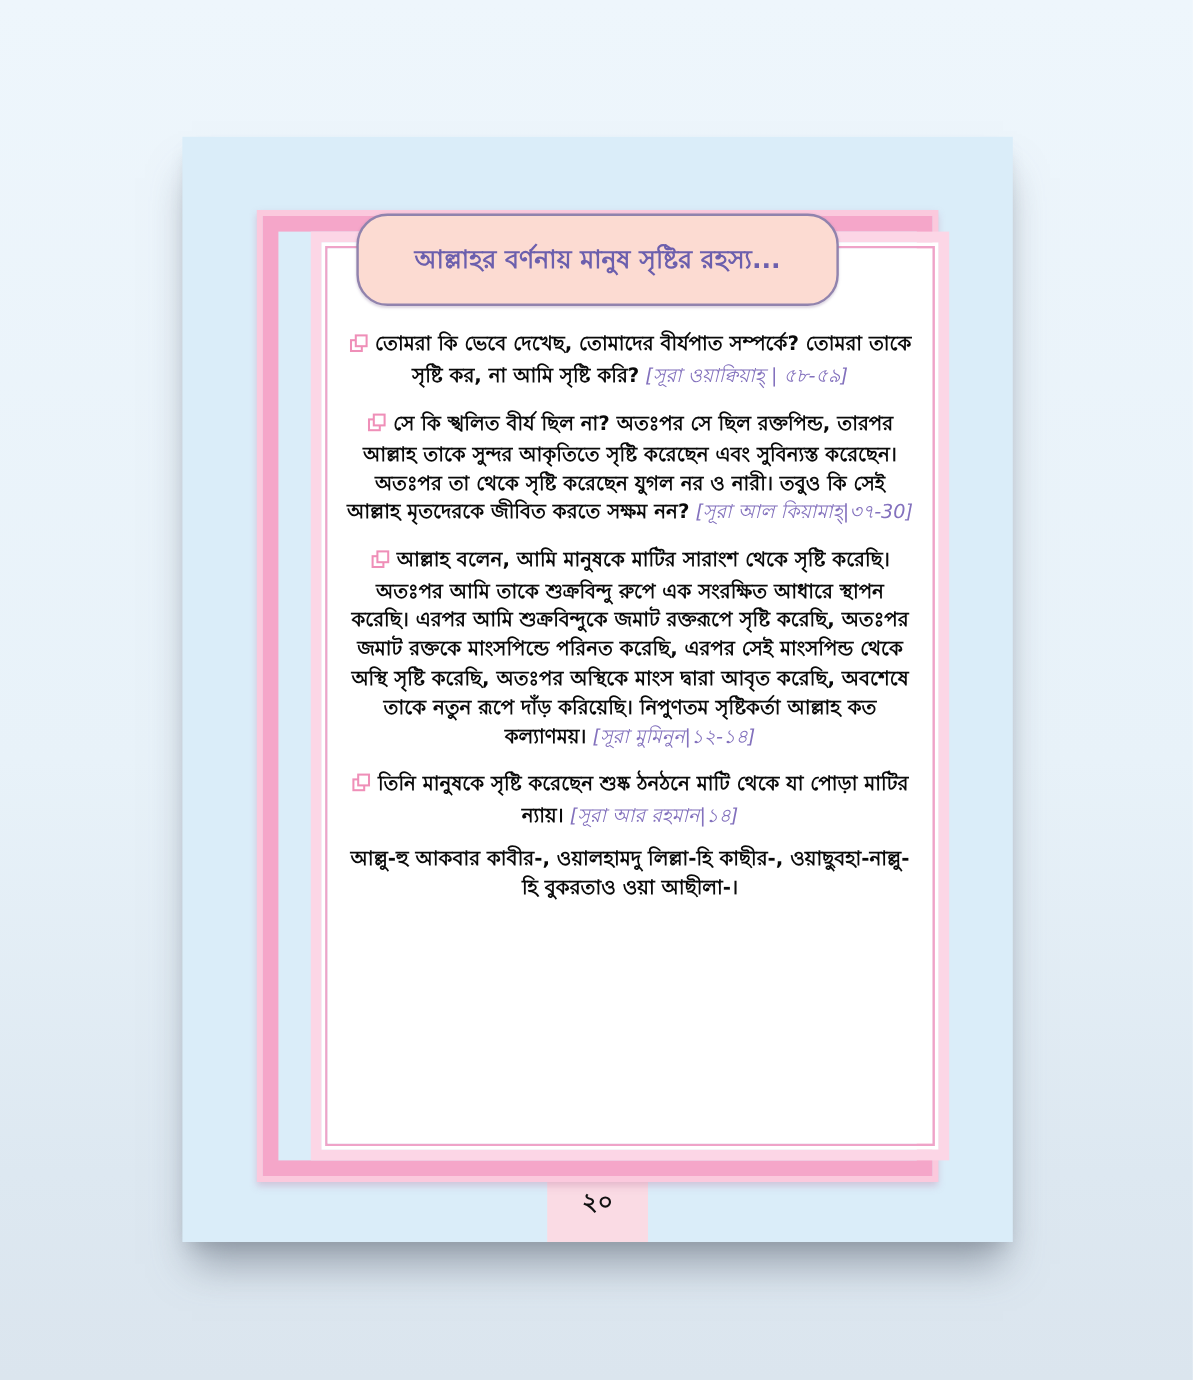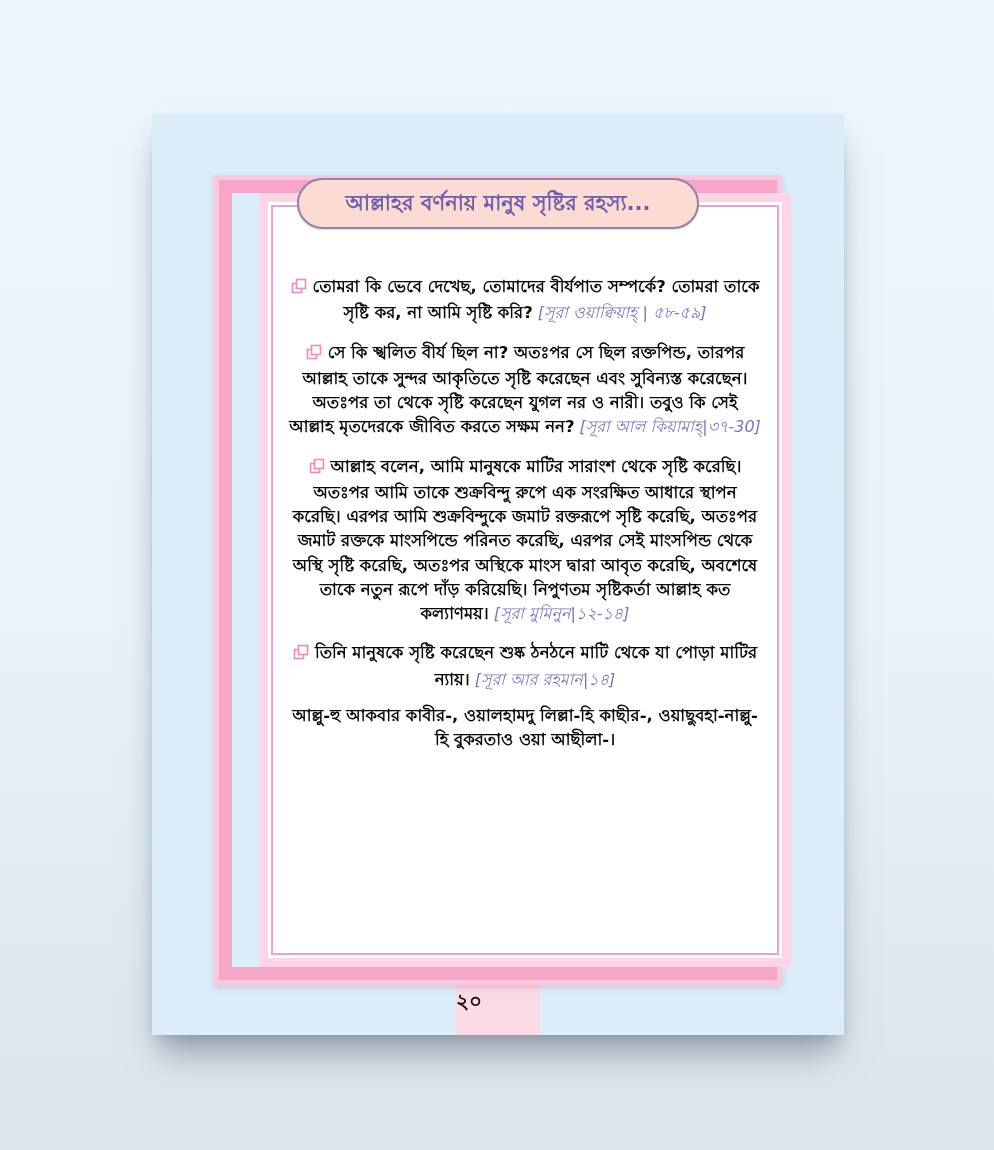--- a/index.html
+++ b/index.html
@@ -24,21 +24,21 @@
   .frame-b4{box-sizing:border-box;width:100%;height:100%;border:3px solid #ffffff;}
   .frame-b5{box-sizing:border-box;width:100%;height:100%;border:2px solid #efa3c8;}
   .frame-content{
     box-sizing:border-box;width:100%;height:100%;background:#ffffff;
     padding:16px 12px 10px 12px;overflow:hidden;
   }
   .banner{
     box-sizing:border-box;
     background:#fcdbd2;border:2px solid #9183ad;border-radius:26px;
     color:#6c5fad;font-weight:bold;text-align:center;
-    font-size:21px;line-height:1.3;padding:10px 18px;
+    font-size:21px;line-height:1.3;padding:23px 18px;
     box-shadow:0 1px 2px rgba(120,90,140,.25);
   }
   .banner-top{
     position:absolute;left:50%;transform:translateX(-50%);
     top:64px;width:402px;z-index:3;
   }
   .banner-mid{width:472px;margin:13px auto 11px auto;}
   .para{
     text-align:center;color:#0a0a0a;font-weight:bold;
     font-size:16.5px;line-height:1.47;margin:0 4px 15px 4px;
@@ -46,20 +46,21 @@
   .para.tight{margin-bottom:12px;}
   .ref{
     color:#8371bd;font-weight:normal;font-style:italic;
     font-size:16px;margin-left:5px;white-space:nowrap;
   }
   .sq-icon{display:inline-block;vertical-align:-2px;margin-right:6px;}
   .dua-block{text-align:center;color:#0a0a0a;font-weight:bold;font-size:16.5px;line-height:1.47;margin:2px 2px 16px 2px;}
   .page-tab{
     position:absolute;left:50%;transform:translateX(-50%);
     top:863px;width:84px;height:58px;background:#fadbe4;z-index:1;
+    text-align:center;
   }
   .page-tab span{
     display:inline-block;margin-top:14px;color:#111;
     font-size:20px;font-weight:bold;line-height:1;
   }
 </style>
 </head>
 <body>
 
 <div class="book-page">

